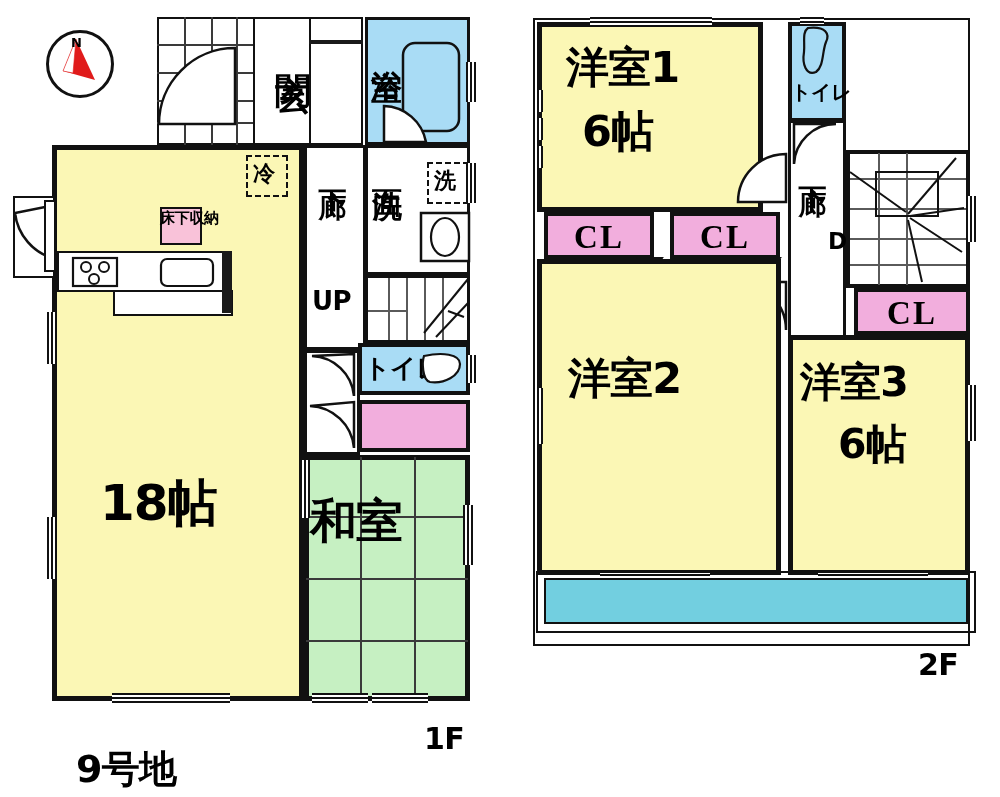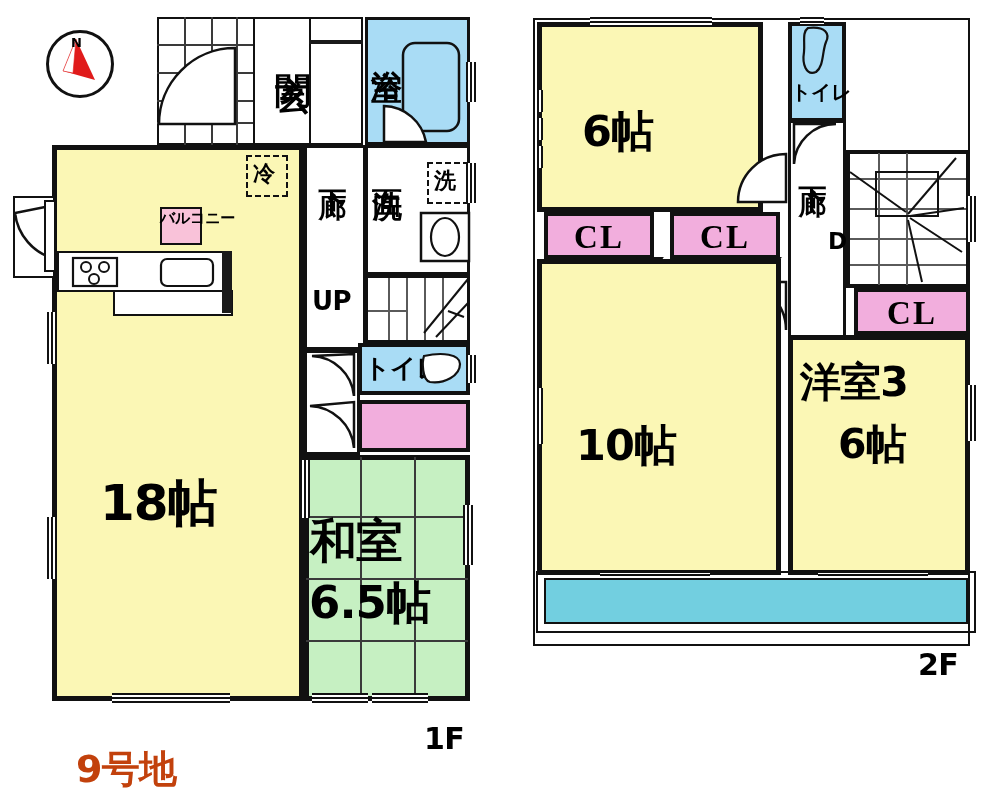--- a/index.html
+++ b/index.html
@@ -23,40 +23,40 @@
   .outline{border:2px solid #111;background:transparent;}
 
   
   .lbl{position:absolute;color:#000;line-height:1.0;white-space:nowrap;
        font-weight:700;letter-spacing:-0.02em;}
   .jp{font-family:"DejaVu Sans","Liberation Sans",sans-serif;font-weight:700;}
   .ctr{text-align:center;}
 
   .t-ldk{font-size:58px;}
   .t-ldk2{font-size:50px;}
-  .t-washitsu{font-size:47px;margin-top:20px;}
+  .t-washitsu{font-size:47px;}
   .t-washitsu2{font-size:45px;}
   .t-yoshitsu{font-size:43px;}
   .t-yoshitsu-s{font-size:41px;}
   .t-genkan{font-size:36px;}
   .t-yokushitsu{font-size:31px;}
   .t-senmen{font-size:30px;}
   .t-rouka{font-size:28px;}
   .t-toilet{font-size:26px;}
   .t-toilet2{font-size:20px;}
   .t-cl{font-size:33px;letter-spacing:2px;font-family:Liberation Serif, serif;}
   .t-oshiire{font-size:30px;}
   .t-up{font-size:26px;}
   .t-dn{font-size:23px;}
   .t-floor{font-size:30px;}
   .t-sen{font-size:22px;}
   .t-rei{font-size:22px;}
   .t-yuka{font-size:15px;line-height:1.05;}
   .t-balcony{font-size:38px;letter-spacing:1px;}
-  .t-plot{font-size:38px;color:#c2410c;}
+  .t-plot{font-size:38px;color:#000000;}
 
   .dashbox{border:2.5px dashed #111;background:transparent;}
 
   
   .compass{border:3px solid #111;border-radius:50%;background:#fff;}
 
   
   .win-h{background:#fff;border-top:2px solid #111;border-bottom:2px solid #111;}
   .win-h:after{content:"";position:absolute;left:0;right:0;top:50%;
                height:2px;background:#111;transform:translateY(-50%);}
@@ -138,21 +138,21 @@
       <path d="M42,2 L42,56 A54,54 0 0 1 2,10 Z" fill="#ffffff" stroke="#111" stroke-width="2.5"></path>
     </svg>
     <div class="abs fill-white" style="left:44px;top:200px;width:12px;height:72px;border:2px solid #111;"></div>
 
     <div class="abs win-v" style="left:47px;top:312px;width:10px;height:52px;"></div>
     <div class="abs win-v" style="left:47px;top:517px;width:10px;height:62px;"></div>
 
     <div class="abs win-h" style="left:112px;top:693px;width:118px;height:10px;"></div>
 
     <div class="abs fill-pinklight" style="left:160px;top:207px;width:42px;height:38px;border:2px solid #111;"></div>
-    <div class="lbl jp t-yuka ctr" style="left:160px;top:211px;width:42px;">バルコニー</div>
+    <div class="lbl jp t-yuka ctr" style="left:160px;top:211px;width:42px;">床下収納</div>
 
     <div class="abs fill-white" style="left:57px;top:251px;width:174px;height:41px;border:2.5px solid #111;"></div>
     <svg class="abs" style="left:73px;top:258px;width:44px;height:28px;">
       <rect x="0" y="0" width="44" height="28" fill="#ffffff" stroke="#111" stroke-width="2.2"></rect>
       <circle cx="13" cy="9" r="5" fill="none" stroke="#111" stroke-width="2"></circle>
       <circle cx="31" cy="9" r="5" fill="none" stroke="#111" stroke-width="2"></circle>
       <circle cx="21" cy="21" r="5" fill="none" stroke="#111" stroke-width="2"></circle>
     </svg>
     <svg class="abs" style="left:161px;top:259px;width:52px;height:27px;">
       <rect x="0" y="0" width="52" height="27" rx="6" ry="6" fill="#ffffff" stroke="#111" stroke-width="2.2"></rect>
@@ -198,37 +198,37 @@
     </svg>
 
     <div class="abs fill-green" style="left:304px;top:455px;width:166px;height:246px;border:5px solid #111;"></div>
 
     <div class="abs tline" style="left:306px;top:516px;width:162px;height:1.6px;"></div>
     <div class="abs tline" style="left:306px;top:578px;width:162px;height:1.6px;"></div>
     <div class="abs tline" style="left:306px;top:640px;width:162px;height:1.6px;"></div>
     <div class="abs tline" style="left:360px;top:457px;width:1.6px;height:242px;"></div>
     <div class="abs tline" style="left:414px;top:457px;width:1.6px;height:242px;"></div>
     <div class="lbl jp t-washitsu" style="left:310px;top:497px;">和室</div>
-    <div class="lbl jp t-washitsu2" style="left:309px;top:580px;">6.5帖</div>
 
     <div class="abs win-v" style="left:463px;top:505px;width:10px;height:60px;"></div>
     <div class="abs win-h" style="left:312px;top:693px;width:56px;height:10px;"></div>
     <div class="abs win-h" style="left:372px;top:693px;width:56px;height:10px;"></div>
     <div class="abs win-v" style="left:300px;top:460px;width:10px;height:58px;"></div>
 
     <div class="lbl t-floor" style="left:424px;top:724px;">1F</div>
 
     <div class="lbl t-plot jp" style="left:76px;top:750px;">9号地</div>
   </div>
 
   <div class="abs" style="left:500px;top:0;width:500px;height:797px;">
 
     <div class="abs outline" style="left:33px;top:18px;width:437px;height:628px;"></div>
 
     <div class="abs fill-yellow" style="left:37px;top:22px;width:226px;height:190px;border:5px solid #111;"></div>
+    <div class="lbl jp t-yoshitsu" style="left:66px;top:46px;">洋室1</div>
     <div class="lbl jp t-yoshitsu" style="left:82px;top:110px;">6帖</div>
 
     <div class="abs win-h" style="left:90px;top:17px;width:122px;height:10px;"></div>
 
     <div class="abs win-v" style="left:33px;top:90px;width:10px;height:22px;"></div>
     <div class="abs win-v" style="left:33px;top:118px;width:10px;height:22px;"></div>
     <div class="abs win-v" style="left:33px;top:146px;width:10px;height:22px;"></div>
 
     <div class="abs fill-blue" style="left:288px;top:22px;width:58px;height:100px;border:4px solid #111;"></div>
     <svg class="abs" style="left:296px;top:26px;width:42px;height:52px;">
@@ -288,21 +288,21 @@
     </svg>
 
     <div class="abs fill-pink" style="left:354px;top:288px;width:116px;height:47px;border:4px solid #111;"></div>
     <div class="lbl t-cl ctr" style="left:354px;top:297px;width:116px;">CL</div>
     <svg class="abs" style="left:360px;top:334px;width:106px;height:22px;">
       <polygon points="0,0 24,0 12,18" fill="#ffffff" stroke="#111" stroke-width="2"></polygon>
       <polygon points="80,0 104,0 92,18" fill="#ffffff" stroke="#111" stroke-width="2"></polygon>
     </svg>
 
     <div class="abs fill-yellow" style="left:37px;top:259px;width:244px;height:316px;border:5px solid #111;"></div>
-    <div class="lbl jp t-yoshitsu" style="left:76px;top:424px;">10帖</div>
+    <div class="lbl jp t-yoshitsu" style="left:68px;top:357px;">洋室2</div>
     <div class="abs win-v" style="left:33px;top:388px;width:10px;height:56px;"></div>
     <div class="abs win-h" style="left:100px;top:570px;width:110px;height:10px;"></div>
 
     <div class="abs fill-yellow" style="left:288px;top:335px;width:182px;height:240px;border:5px solid #111;"></div>
     <div class="lbl jp t-yoshitsu-s" style="left:300px;top:362px;">洋室3</div>
     <div class="lbl jp t-yoshitsu-s" style="left:338px;top:424px;">6帖</div>
     <div class="abs win-v" style="left:466px;top:385px;width:10px;height:56px;"></div>
     <div class="abs win-h" style="left:318px;top:570px;width:110px;height:10px;"></div>
 
     <div class="abs fill-cyan" style="left:44px;top:578px;width:424px;height:46px;border:2px solid #111;"></div>

